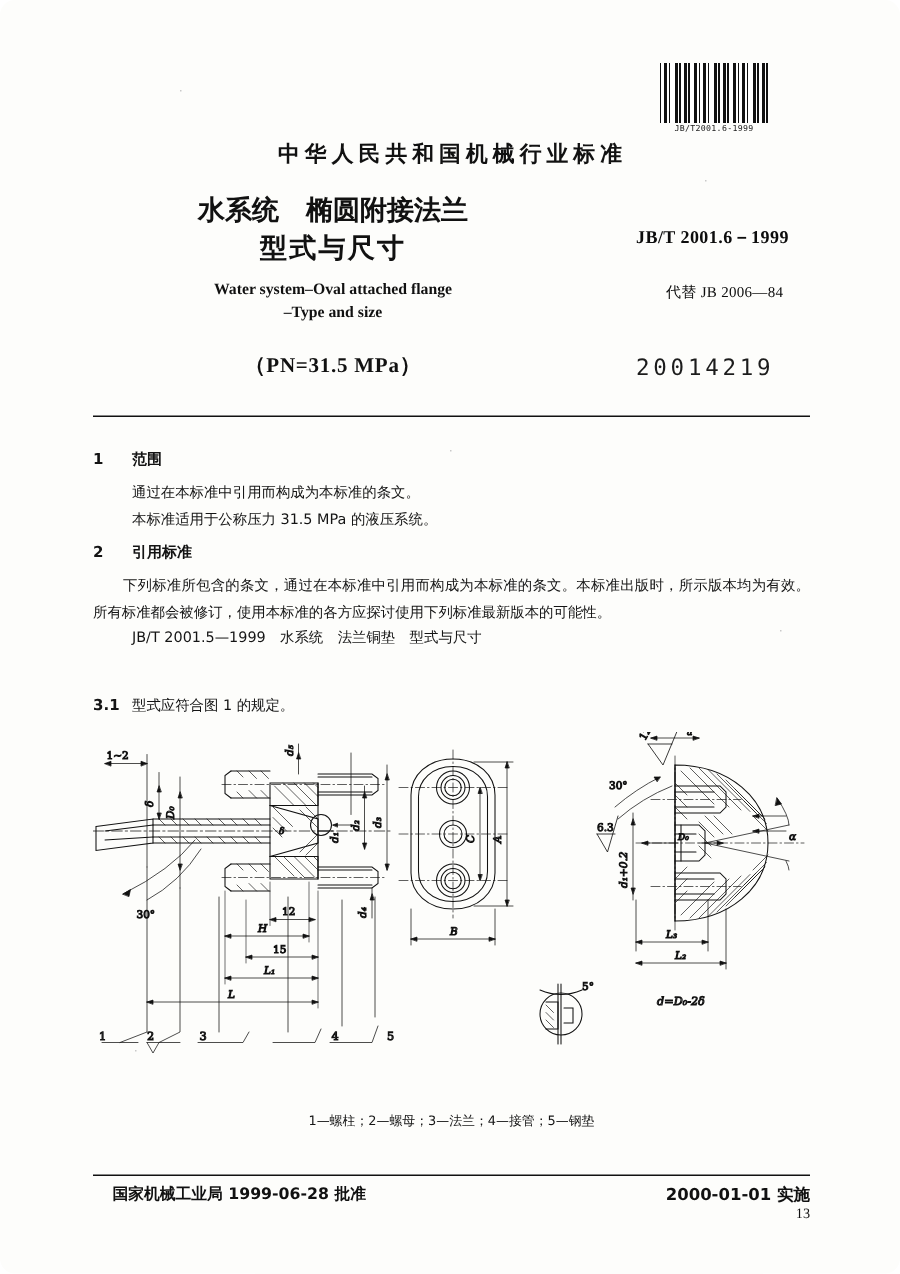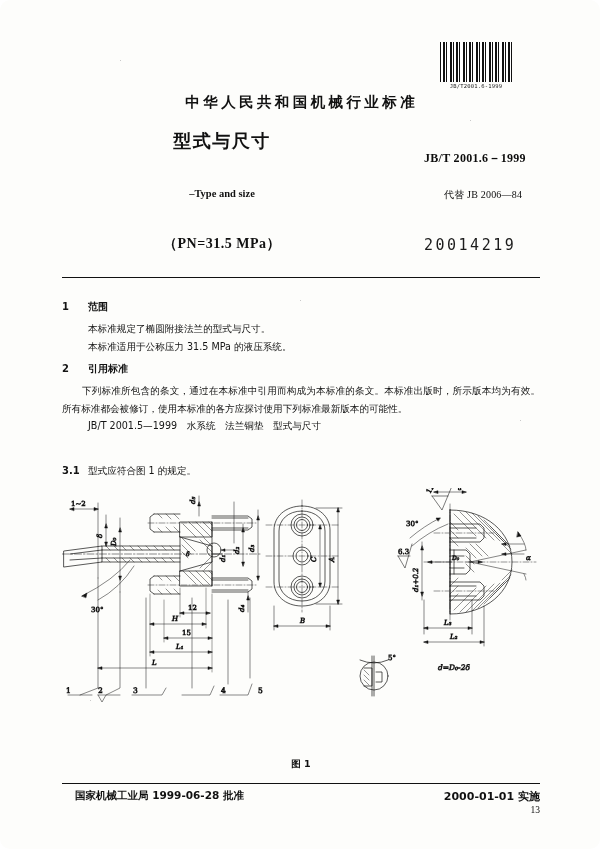--- a/index.html
+++ b/index.html
@@ -213,39 +213,41 @@
 <div class="page">
 
   <div class="barcode-block">
     <div class="barcode"></div>
     <div class="barcode-text">JB/T2001.6-1999</div>
   </div>
 
   <div class="std-org">中华人民共和国机械行业标准</div>
 
   <div class="title-zh">
+    <div class="l1">水系统　椭圆附接法兰</div>
     <div class="l2">型式与尺寸</div>
   </div>
 
   <div class="title-en">
+    <div>Water system–Oval attached flange</div>
     <div>–Type and size</div>
   </div>
 
   <div class="title-pn">（PN=31.5 MPa）</div>
 
   <div class="std-no">JB/T 2001.6－1999</div>
   <div class="std-replace">代替 JB 2006—84</div>
   <div class="std-code">20014219</div>
 
   <div class="rule-top"></div>
 
   <div class="body-txt" style="top:298px">
     <span class="sec-head"><span class="num">1</span><span>范围</span></span>
   </div>
-  <div class="body-txt indent1" style="top:320px">本标准规定了椭圆附接法兰的型式与尺寸。</div>
+  <div class="body-txt indent1" style="top:320px">通过在本标准中引用而构成为本标准的条文。</div>
   <div class="body-txt indent1" style="top:338px">本标准适用于公称压力 31.5 MPa 的液压系统。</div>
 
   <div class="body-txt" style="top:360px">
     <span class="sec-head"><span class="num">2</span><span>引用标准</span></span>
   </div>
   <div class="body-txt just indent-first" style="top:382px; width:478px">下列标准所包含的条文，通过在本标准中引用而构成为本标准的条文。本标准出版时，所示版本均为有效。所有标准都会被修订，使用本标准的各方应探讨使用下列标准最新版本的可能性。</div>
   <div class="body-txt indent1" style="top:417px">JB/T 2001.5—1999　水系统　法兰铜垫　型式与尺寸</div>
 
   <div class="body-txt" style="top:462px">
     <span class="sec-head"><span class="num">3.1</span></span><span>型式应符合图 1 的规定。</span>
@@ -608,21 +610,21 @@
         <path d="M440 56 L462 56"></path>
         <path d="M440 56 L444 54.7 L444 57.3 Z" fill="#111"></path>
         <path d="M440 66 L462 66"></path>
         <path d="M440 66 L444 64.7 L444 67.3 Z" fill="#111"></path>
       </g>
       <text x="390" y="72" font-size="6">D₀</text>
 
     </svg>
   </div>
 
-  <div class="fig-caption">图 1</div>
+  <div class="fig-legend">1—螺柱；2—螺母；3—法兰；4—接管；5—钢垫</div>
 
   <div class="rule-bot"></div>
   <div class="foot-left">国家机械工业局 1999-06-28 批准</div>
   <div class="foot-right">2000-01-01 实施</div>
   <div class="foot-page">13</div>
 
   <div class="speck" style="left:120px; top:60px"></div>
   <div class="speck" style="left:470px; top:120px"></div>
   <div class="speck" style="left:300px; top:300px"></div>
   <div class="speck" style="left:520px; top:420px"></div>

